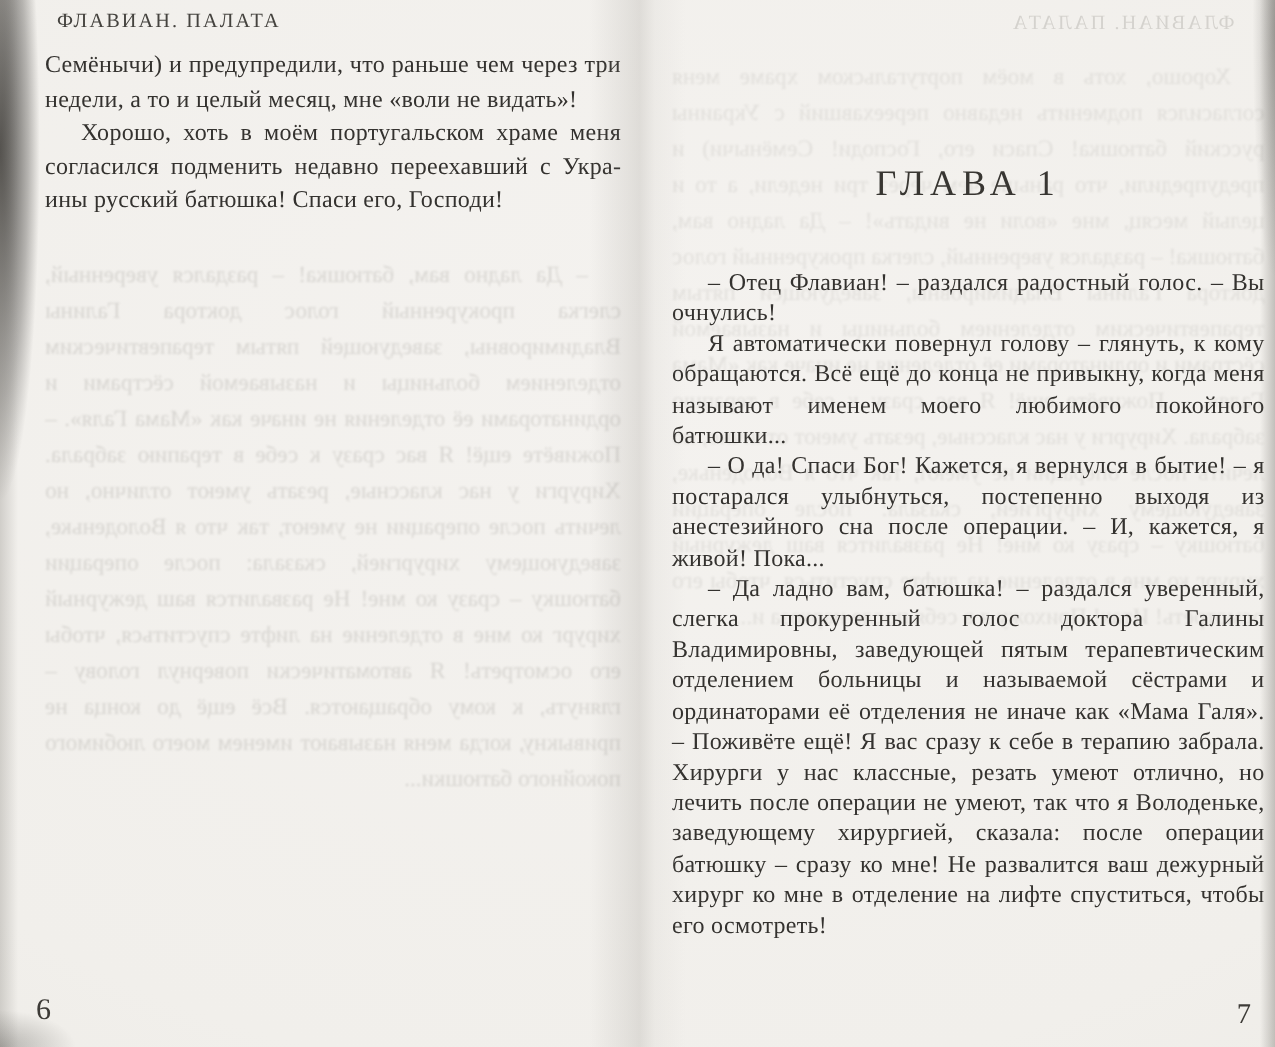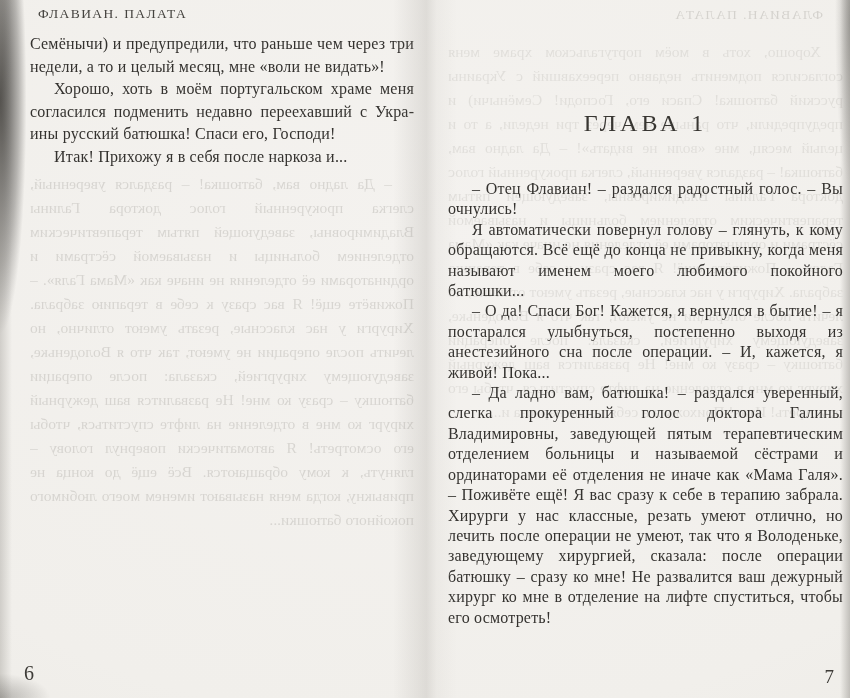--- a/index.html
+++ b/index.html
@@ -121,21 +121,20 @@
 <div class="spread">
 
   <div class="page page-left">
     <div class="bleed bleed-left">
       <p>– Да ладно вам, батюшка! – раздался уверенный, слегка прокуренный голос доктора Галины Владимировны, заведующей пятым терапевтическим отделением больницы и называемой сёстрами и ординаторами её отделения не иначе как «Мама Галя». – Поживёте ещё! Я вас сразу к себе в терапию забрала. Хирурги у нас классные, резать умеют отлично, но лечить после операции не умеют, так что я Володеньке, заведующему хирургией, сказала: после операции батюшку – сразу ко мне! Не развалится ваш дежурный хирург ко мне в отделение на лифте спуститься, чтобы его осмотреть! Я автоматически повернул голову – глянуть, к кому обращаются. Всё ещё до конца не привыкну, когда меня называют именем моего любимого покойного батюшки...</p>
     </div>
     <div class="running-header">ФЛАВИАН. ПАЛАТА</div>
     <div class="left-body body-text">
       <p>Семёнычи) и предупредили, что раньше чем че­рез три недели, а то и целый месяц, мне «воли не видать»!</p>
       <p class="indent">Хорошо, хоть в моём португальском храме меня согласился подменить недавно переехавший с Укра­ины русский батюшка! Спаси его, Господи!</p>
-      <p class="indent">Итак! Прихожу я в себя после наркоза и...</p>
     </div>
     <div class="page-number pn-left">6</div>
   </div>
 
   <div class="page page-right">
     <div class="bleed-header">ФЛАВИАН. ПАЛАТА</div>
     <div class="bleed bleed-right">
       <p>Хорошо, хоть в моём португальском храме меня согласился подменить недавно переехавший с Украины русский батюшка! Спаси его, Господи! Семёнычи) и предупредили, что раньше чем через три недели, а то и целый месяц, мне «воли не видать»! – Да ладно вам, батюшка! – раздался уверенный, слегка прокуренный голос доктора Галины Владимировны, заведующей пятым терапевтическим отделением больницы и называемой сёстрами и ординаторами её отделения не иначе как «Мама Галя». – Поживёте ещё! Я вас сразу к себе в терапию забрала. Хирурги у нас классные, резать умеют отлично, но лечить после операции не умеют, так что я Володеньке, заведующему хирургией, сказала: после операции батюшку – сразу ко мне! Не развалится ваш дежурный хирург ко мне в отделение на лифте спуститься, чтобы его осмотреть! Итак! Прихожу я в себя после наркоза и...</p>
     </div>
     <div class="chapter-title">ГЛАВА 1</div>

